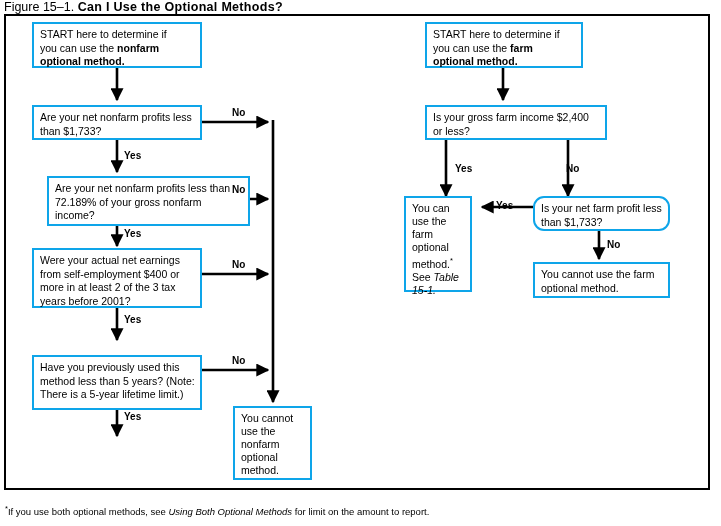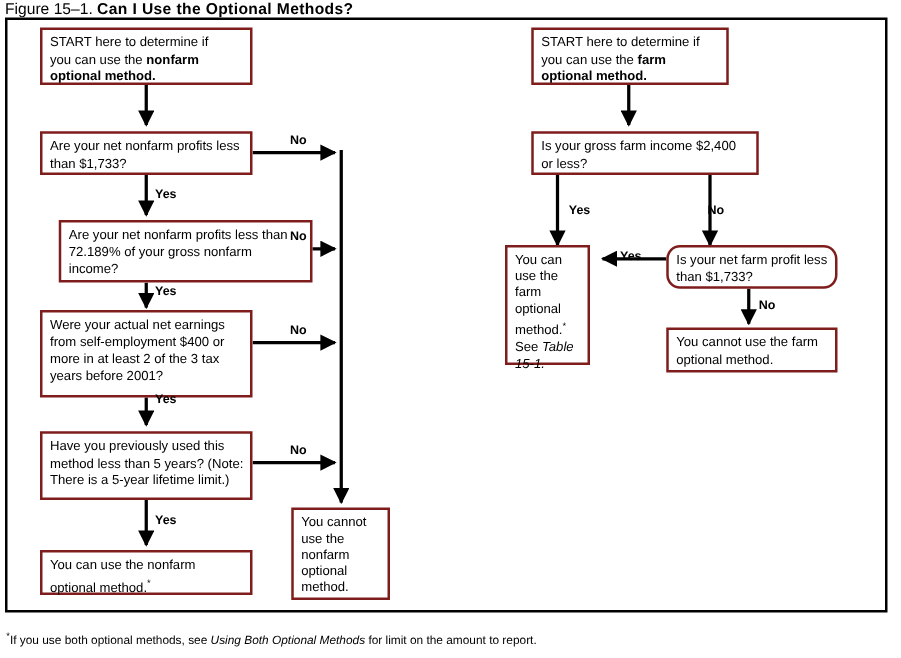--- a/index.html
+++ b/index.html
@@ -65,21 +65,21 @@
     position: absolute;
     left: 0; top: 0;
     width: 721px;
     height: 526px;
   }
 
   
   .node {
     position: absolute;
     box-sizing: border-box;
-    border: 2px solid #7f1d1d;
+    border: 2px solid #0ea5e9;
     background: #ffffff;
     font-size: 10.5px;
     line-height: 13.5px;
     padding: 4px 5px 3px 6px;
     z-index: 3;
   }
   .node b { font-weight: bold; }
   .node .it { font-style: italic; }
   .node .sup { vertical-align: super; font-size: 7.5px; }
 
@@ -159,31 +159,28 @@
   </div>
 
   <div class="node" style="left:32px; top:105px; width:170px; height:35px;">
     <span>Are your net nonfarm profits less than $1,733?</span>
   </div>
 
   <div class="node" style="left:32px; top:176px; width:203px; height:50px;margin-left:15px;">
     <span>Are your net nonfarm profits less than 72.189% of your gross nonfarm income?</span>
   </div>
 
-  <div class="node" style="left:32px; top:248px; width:170px; height:70px;">
+  <div class="node" style="left:32px; top:248px; width:170px; height:60px;">
     <span>Were your actual net earnings from self-employment $400 or more in at least 2 of the 3 tax years before 2001?</span>
   </div>
 
-  <div class="node" style="left:32px; top:345px; width:170px; height:55px;">
+  <div class="node" style="left:32px; top:355px; width:170px; height:55px;">
     <span>Have you previously used this method less than 5 years? (Note: There is a 5-year lifetime limit.)</span>
   </div>
 
-  <div class="node" style="left:32px; top:440px; width:170px; height:36px;">
-    <span>You can use the nonfarm optional method.</span><span class="sup">*</span>
-  </div>
 
   <div class="node" style="left:233px; top:406px; width:79px; height:74px; line-height:13px;">
     <span>You cannot use the nonfarm optional method.</span>
   </div>
 
   <div class="edge-label" style="left:124px; top:150px;">Yes</div>
   <div class="edge-label" style="left:124px; top:228px;">Yes</div>
   <div class="edge-label" style="left:124px; top:314px;">Yes</div>
   <div class="edge-label" style="left:124px; top:411px;">Yes</div>
 

